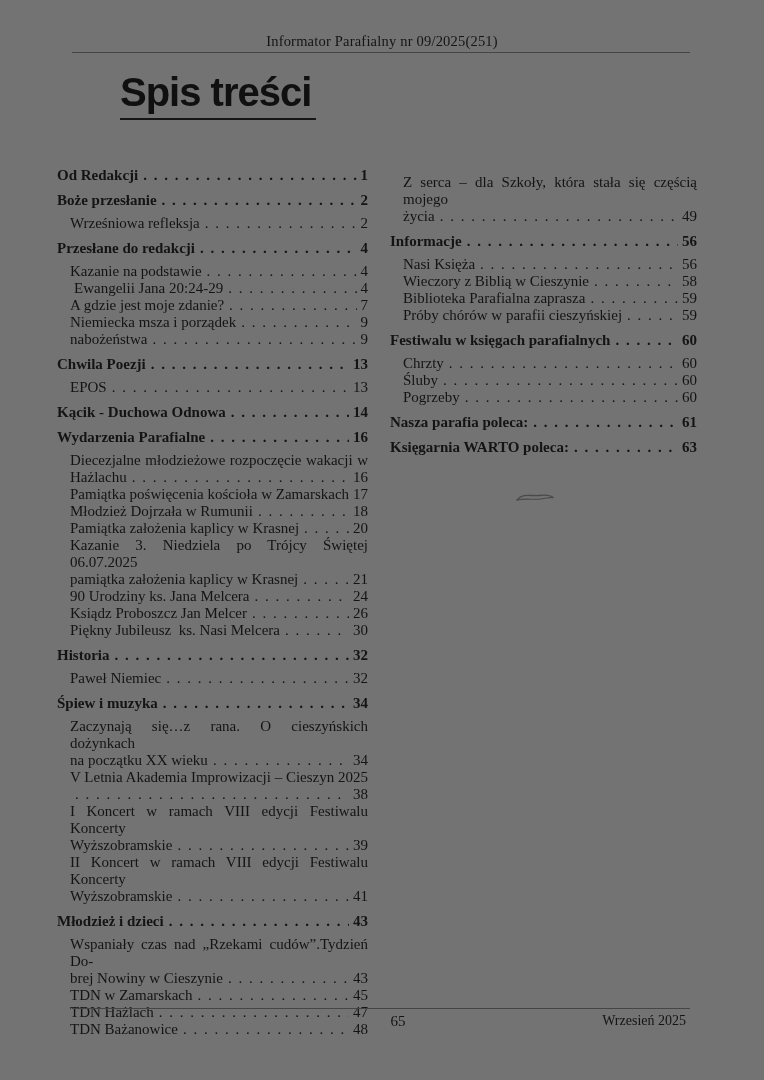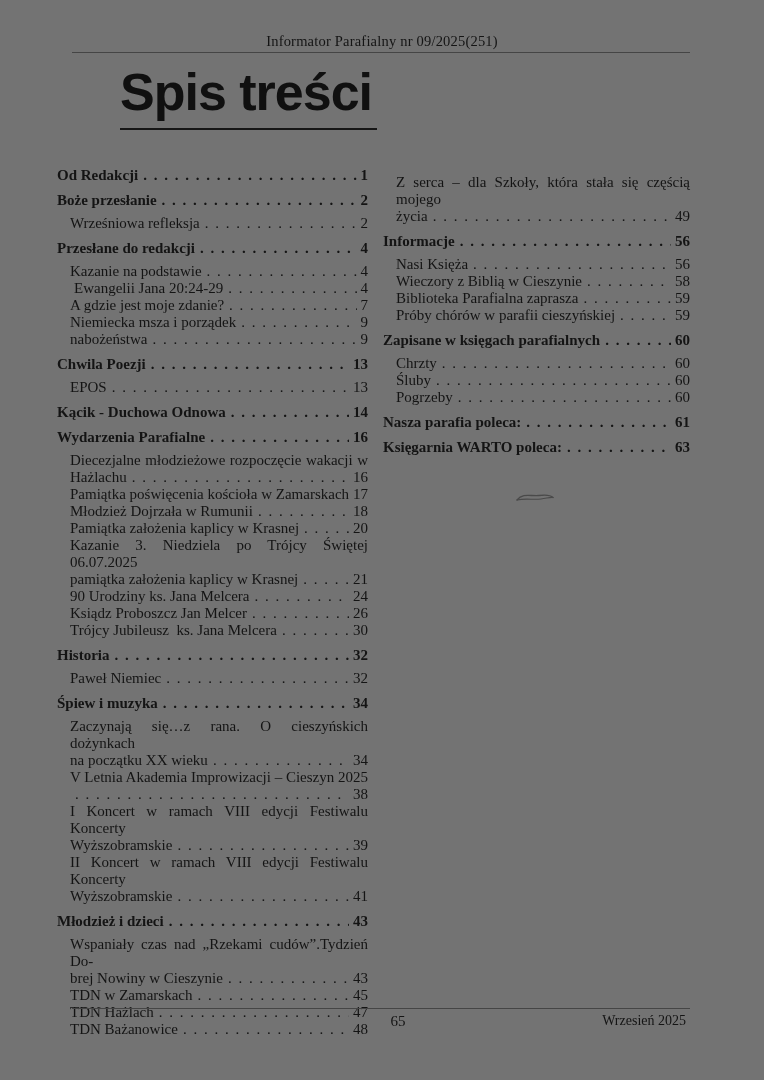--- a/index.html
+++ b/index.html
@@ -32,36 +32,36 @@
   }
   .header-rule { top: 52px; }
 
   
   .page-title {
     position: absolute;
     top: 70px;
     left: 120px;
     font-family: "Liberation Sans", sans-serif;
     font-weight: 700;
-    font-size: 52px;
+    font-size: 40px;
     letter-spacing: -1px;
     line-height: 44px;
     color: #101010;
     border-bottom: 2.5px solid #161616;
-    padding: 0 5px 14px 0;
+    padding: 0 5px 4px 0;
   }
 
   
   .columns {
     position: absolute;
     top: 166px;
     left: 57px;
     width: 640px;
     display: flex;
-    gap: 15px;
+    gap: 22px;
   }
   .col { width: 311px; position: relative; }
   .col-right { width: 307px; padding-top: 8px; }
 
   .entry {
     display: flex;
     align-items: baseline;
     font-size: 15px;
     line-height: 17px;
     padding-left: 13px;
@@ -234,21 +234,21 @@
           <span class="etext">90 Urodziny ks. Jana Melcera</span>
           <span class="leader"></span>
           <span class="pnum">24</span>
         </div>
         <div class="entry">
           <span class="etext">Ksiądz Proboszcz Jan Melcer</span>
           <span class="leader"></span>
           <span class="pnum">26</span>
         </div>
         <div class="entry">
-          <span class="etext">Trójcy Jubileusz  ks. Jana Melcera</span>
+          <span class="etext">Piękny Jubileusz  ks. Nasi Melcera</span>
           <span class="leader"></span>
           <span class="pnum">30</span>
         </div>
         <div class="entry head">
           <span class="etext">Historia</span>
           <span class="leader"></span>
           <span class="pnum">32</span>
         </div>
         <div class="entry">
           <span class="etext">Paweł Niemiec</span>
@@ -349,21 +349,21 @@
           <span class="etext">Biblioteka Parafialna zaprasza</span>
           <span class="leader"></span>
           <span class="pnum">59</span>
         </div>
         <div class="entry">
           <span class="etext">Próby chórów w parafii cieszyńskiej</span>
           <span class="leader"></span>
           <span class="pnum">59</span>
         </div>
         <div class="entry head">
-          <span class="etext">Zapisane w księgach parafialnych</span>
+          <span class="etext">Festiwalu w księgach parafialnych</span>
           <span class="leader"></span>
           <span class="pnum">60</span>
         </div>
         <div class="entry">
           <span class="etext">Chrzty</span>
           <span class="leader"></span>
           <span class="pnum">60</span>
         </div>
         <div class="entry">
           <span class="etext">Śluby</span>

